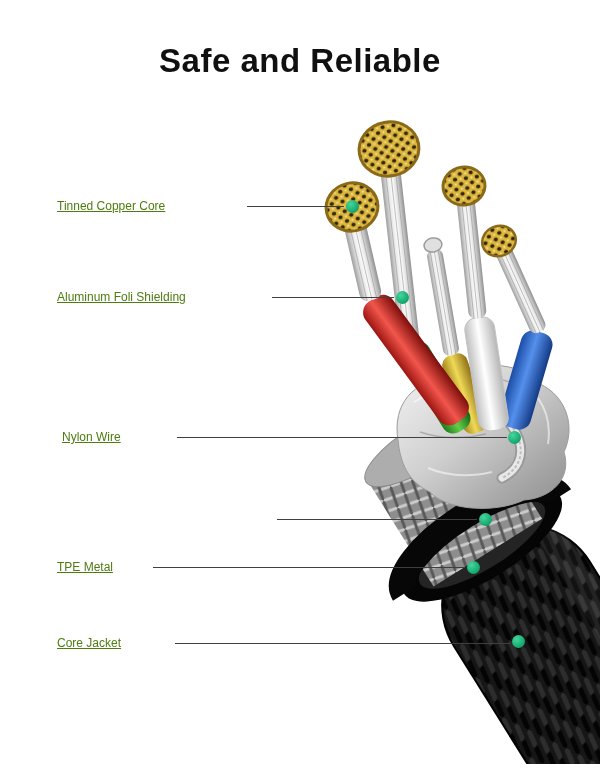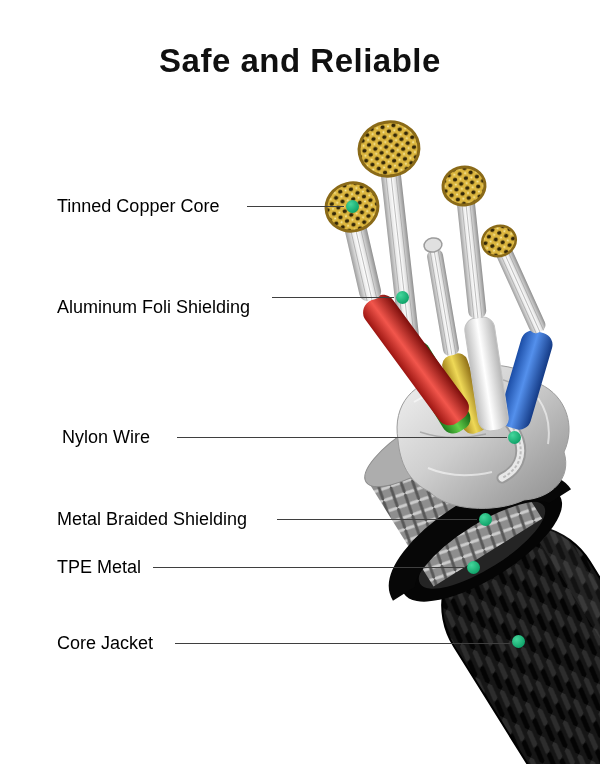--- a/index.html
+++ b/index.html
@@ -14,37 +14,38 @@
     position:absolute;top:42px;left:0;width:600px;
     text-align:center;
     font-size:33px;font-weight:700;color:#101010;
     letter-spacing:.5px;
   }
   .illustration{
     position:absolute;top:0;left:0;z-index:1;
   }
   .callout-label{
     position:absolute;z-index:3;
-    font-size:18px;color:#000000;line-height:20px;
+    font-size:12px;color:#4d7c0f;line-height:20px;
     white-space:nowrap;
+    text-decoration:underline;
   }
   .callout-line{
     position:absolute;z-index:3;height:0;
     border-top:1.6px solid #3f3f3f;
   }
   .callout-dot{
     position:absolute;z-index:4;width:13px;height:13px;border-radius:50%;
     background:radial-gradient(circle at 35% 32%, #45d69c, #0ea268 75%);
   }
   
   .c1-label{left:57px;top:196px;}
   .c1-line{left:247px;top:206px;width:97px;}
   .c1-dot{left:346px;top:200px;}
   
-  .c2-label{left:57px;top:297px;}
+  .c2-label{left:57px;top:287px;}
   .c2-line{left:272px;top:297px;width:122px;}
   .c2-dot{left:396px;top:291px;}
   
   .c3-label{left:62px;top:427px;}
   .c3-line{left:177px;top:437px;width:330px;}
   .c3-dot{left:508px;top:431px;}
   
   .c4-label{left:57px;top:509px;}
   .c4-line{left:277px;top:519px;width:200px;}
   .c4-dot{left:479px;top:513px;}
@@ -228,21 +229,20 @@
   <div class="callout-dot c1-dot"></div>
 
   <div class="callout-label c2-label">Aluminum Foli Shielding</div>
   <div class="callout-line c2-line"></div>
   <div class="callout-dot c2-dot"></div>
 
   <div class="callout-label c3-label">Nylon Wire</div>
   <div class="callout-line c3-line"></div>
   <div class="callout-dot c3-dot"></div>
 
-  <div class="callout-label c4-label">Metal Braided Shielding</div>
   <div class="callout-line c4-line"></div>
   <div class="callout-dot c4-dot"></div>
 
   <div class="callout-label c5-label">TPE Metal</div>
   <div class="callout-line c5-line"></div>
   <div class="callout-dot c5-dot"></div>
 
   <div class="callout-label c6-label">Core Jacket</div>
   <div class="callout-line c6-line"></div>
   <div class="callout-dot c6-dot"></div>

